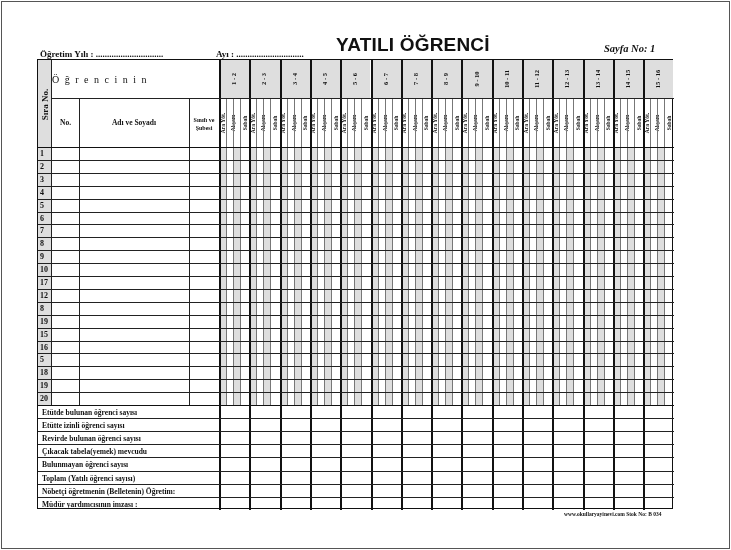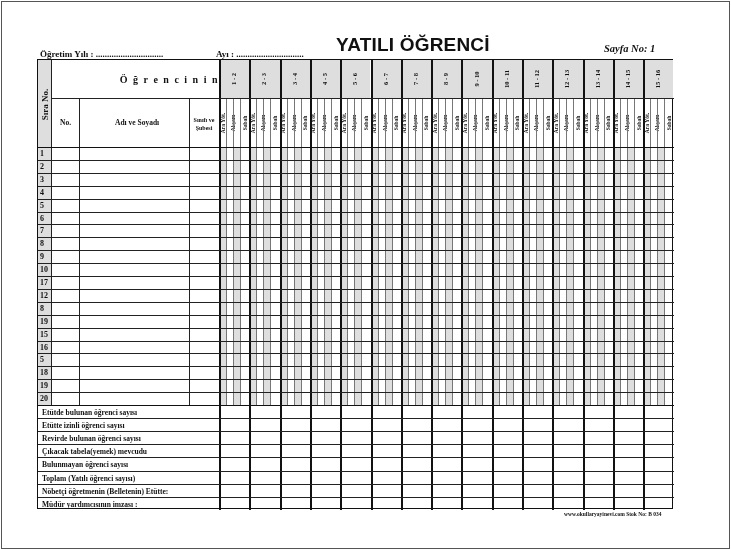--- a/index.html
+++ b/index.html
@@ -29,24 +29,24 @@
 <div class="hdr-label" style="left:40px;top:49px;">Öğretim Yılı  : ..............................</div>
 <div class="hdr-label" style="left:216px;top:49px;">Ayı  : ..............................</div>
 <div class="title">YATILI ÖĞRENCİ</div>
 <div class="page-no">Sayfa No: 1</div>
 
 <div class="tbl" id="tbl">
 
   <div class="abs gray" style="left:0;top:0;width:13px;height:345px;"></div>
   <div class="rot" style="left:-28px;top:38px;width:70px;height:13px;font-size:9px;line-height:13px;">Sıra No.</div>
 
-  <div class="abs" style="left:14px;top:14px;width:167px;height:14px;text-align:right;font-weight:bold;font-size:10px;letter-spacing:1.5px;">Ö ğ r e n c i n i n</div>
+  <div class="abs" style="left:14px;top:14px;width:167px;height:14px;text-align:left;font-weight:normal;font-size:10px;letter-spacing:1.5px;">Ö ğ r e n c i n i n</div>
 
   <div class="abs" style="left:14px;top:58px;width:27px;text-align:center;font-weight:bold;font-size:7.5px;">No.</div>
-  <div class="abs" style="left:41px;top:58px;width:110px;font-weight:bold;font-size:7.5px;padding-left:36px;">Adı ve Soyadı</div>
+  <div class="abs" style="left:41px;top:58px;width:110px;text-align:center;font-weight:bold;font-size:7.5px;">Adı ve Soyadı</div>
   <div class="abs" style="left:151px;top:56px;width:30px;text-align:center;font-weight:bold;font-size:6px;line-height:8px;">
     <div>Sınıfı ve</div>
     <div>Şubesi</div>
   </div>
 
   <div id="groups">
       <div class="abs gray" style="left:181px;top:0;width:30.3px;height:38px;"></div>
       <div class="rot" style="left:181.15px;top:14px;width:30px;height:10px;font-size:6.5px;line-height:10px;">1 - 2</div>
       <div class="abs gray" style="left:181px;top:87px;width:7px;height:258px;"></div>
       <div class="abs gray" style="left:195px;top:87px;width:7px;height:258px;"></div>
@@ -287,21 +287,21 @@
       <div class="hline" style="left:0;top:384.3px;width:636px;"></div>
       <div class="sumlabel" style="top:387.3px;">Çıkacak tabela(yemek) mevcudu</div>
       <div class="abs" style="left:181px;top:384.3px;width:455px;height:13.1px;"></div>
       <div class="hline" style="left:0;top:397.4px;width:636px;"></div>
       <div class="sumlabel" style="top:400.4px;">Bulunmayan öğrenci sayısı</div>
       <div class="abs" style="left:181px;top:397.4px;width:455px;height:13.1px;"></div>
       <div class="hline" style="left:0;top:410.5px;width:636px;"></div>
       <div class="sumlabel" style="top:413.5px;">Toplam (Yatılı öğrenci sayısı)</div>
       <div class="abs" style="left:181px;top:410.5px;width:455px;height:13.1px;"></div>
       <div class="hline" style="left:0;top:423.6px;width:636px;"></div>
-      <div class="sumlabel" style="top:426.6px;">Nöbetçi öğretmenin (Belletenin) Etütte:</div>
+      <div class="sumlabel" style="top:426.6px;">Nöbetçi öğretmenin (Belletenin) Öğretim:</div>
       <div class="abs" style="left:181px;top:423.6px;width:455px;height:13.1px;"></div>
       <div class="hline" style="left:0;top:436.7px;width:636px;"></div>
       <div class="sumlabel" style="top:439.7px;">Müdür yardımcısının imzası :</div>
       <div class="abs" style="left:181px;top:436.7px;width:455px;height:13.1px;"></div>
     </div>
   <div id="lines">
       <div class="vline" style="left:13px;top:0;height:345px;"></div>
       <div class="vline" style="left:41px;top:38px;height:307px;"></div>
       <div class="vline" style="left:151px;top:38px;height:307px;"></div>
       <div class="hline" style="left:13px;top:38px;width:623px;"></div>

